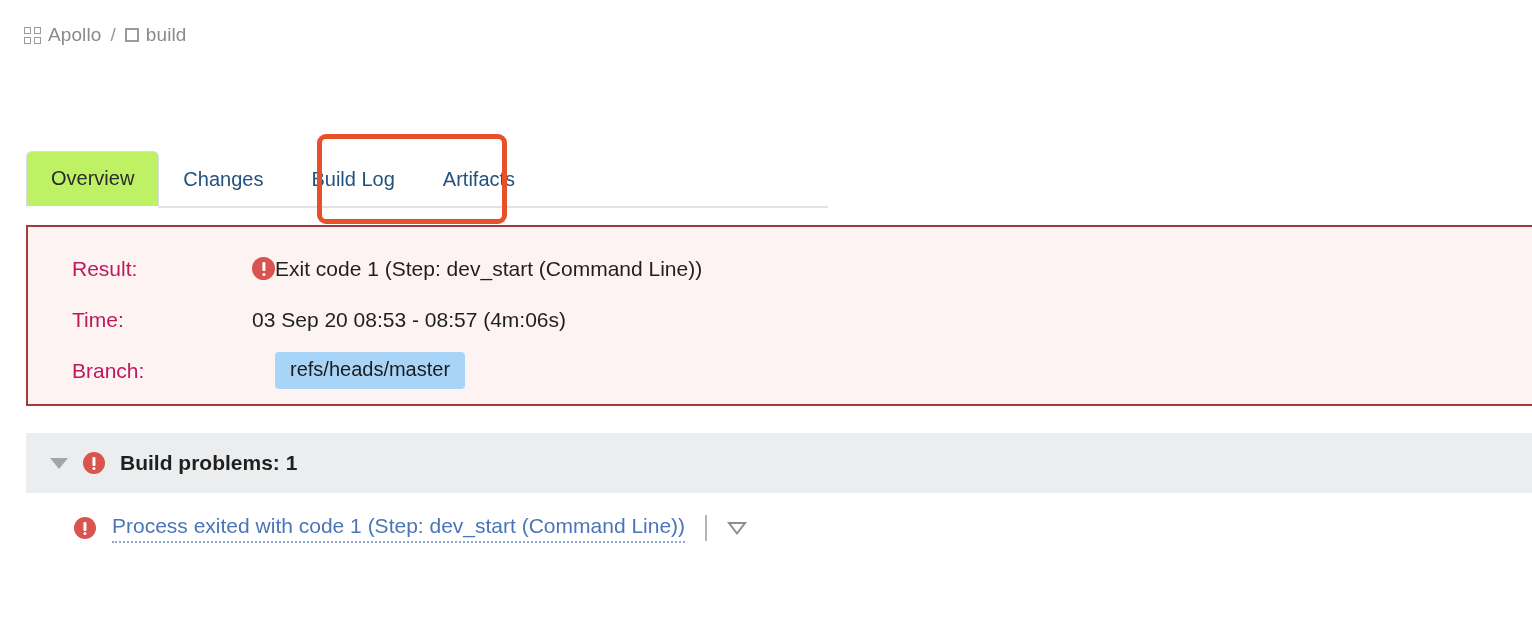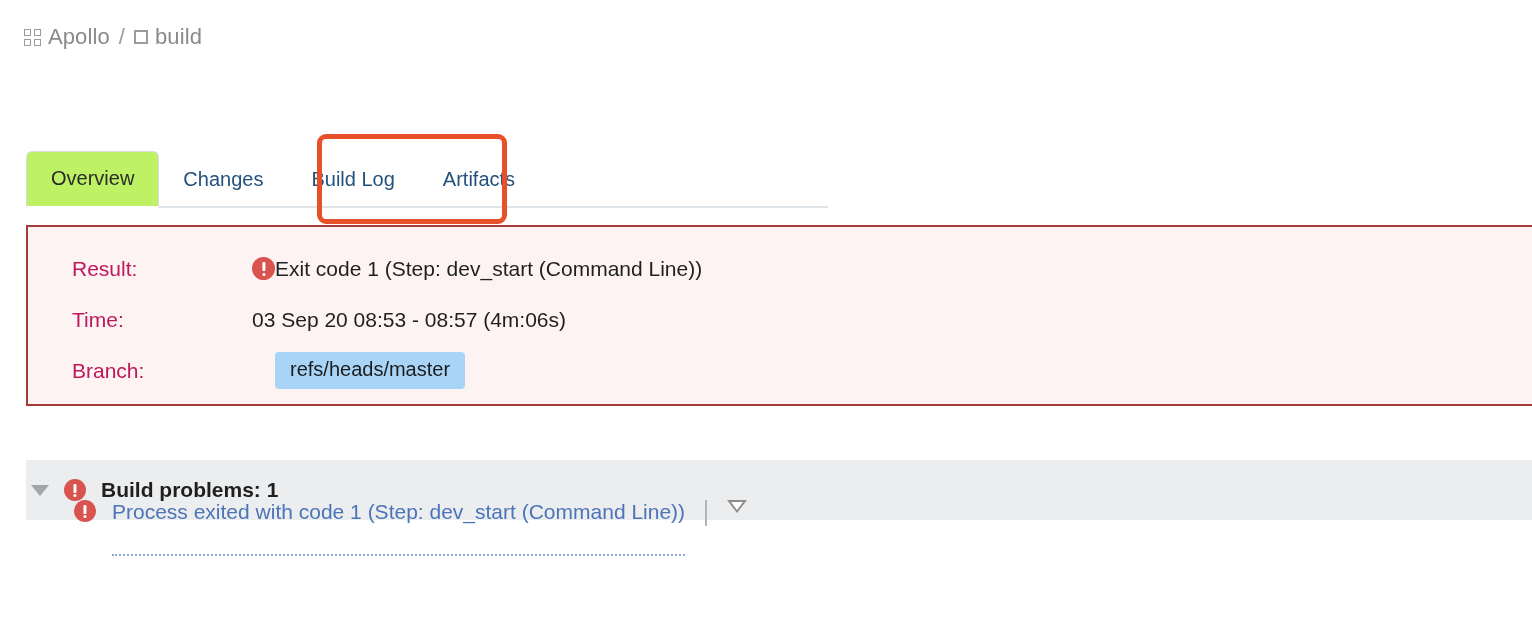--- a/index.html
+++ b/index.html
@@ -9,21 +9,21 @@
     background: #ffffff;
     font-family: "Liberation Sans", sans-serif;
     -webkit-font-smoothing: antialiased;
   }
   .page { position: relative; width: 1532px; height: 620px; overflow: hidden; }
 
   
   .breadcrumb {
     position: absolute; left: 24px; top: 24px;
     display: flex; align-items: center;
-    font-size: 22px; color: #8a8a8a; letter-spacing: .1px;
+    font-size: 19px; color: #8a8a8a; letter-spacing: .1px;
     white-space: nowrap;
   }
   .bc-item { display: flex; align-items: center; gap: 7px; color: #8a8a8a; text-decoration: none; }
   .bc-sep { margin: 0 9px; color: #9a9a9a; }
   .grid-icon { display: grid; grid-template-columns: 7px 7px; grid-template-rows: 7px 7px; gap: 3px; }
   .grid-icon i { display: block; width: 7px; height: 7px; border: 1.6px solid #9b9b9b; }
   .square-icon { display: block; width: 14px; height: 14px; border: 2px solid #9b9b9b; }
 
   
   .err {
@@ -102,36 +102,35 @@
     display: inline-block; background: #a8d4f7; color: #1c1c1c;
     font-size: 20px; padding: 6px 15px 8px; border-radius: 4px; white-space: nowrap; margin-left: 23px;
   }
 
   
   .problems-header {
     position: absolute; left: 26px; top: 433px;
     width: 1506px; height: 60px;
     background: #ebedee;
     display: flex; align-items: center; gap: 15px;
-    padding-left: 5px;
-    margin-top: 27px;
+    padding-left: 24px;
   }
   .caret-down {
     width: 0; height: 0; flex: none;
     border-left: 9px solid transparent; border-right: 9px solid transparent;
     border-top: 11px solid #a2a6a9; cursor: pointer;
   }
   .problems-title {
     font-size: 21px; font-weight: bold; color: #1f1f1f; white-space: nowrap;
   }
 
   .problem-row {
     position: absolute; left: 26px; top: 500px;
     width: 1506px; height: 56px;
-    display: flex; gap: 16px;
+    display: flex; align-items: center; gap: 16px;
     padding-left: 48px;
   }
   .problem-link {
     font-size: 21px; color: #4c74b9; text-decoration: none;
     border-bottom: 2px dotted #8fa8d0; padding-bottom: 3px;
     white-space: nowrap; cursor: pointer;
   }
   .vsep { width: 2px; height: 26px; background: #b4b4b4; flex: none; margin-left: 4px; }
   .tri-outline {
     width: 0; height: 0; flex: none; margin-left: 4px;

